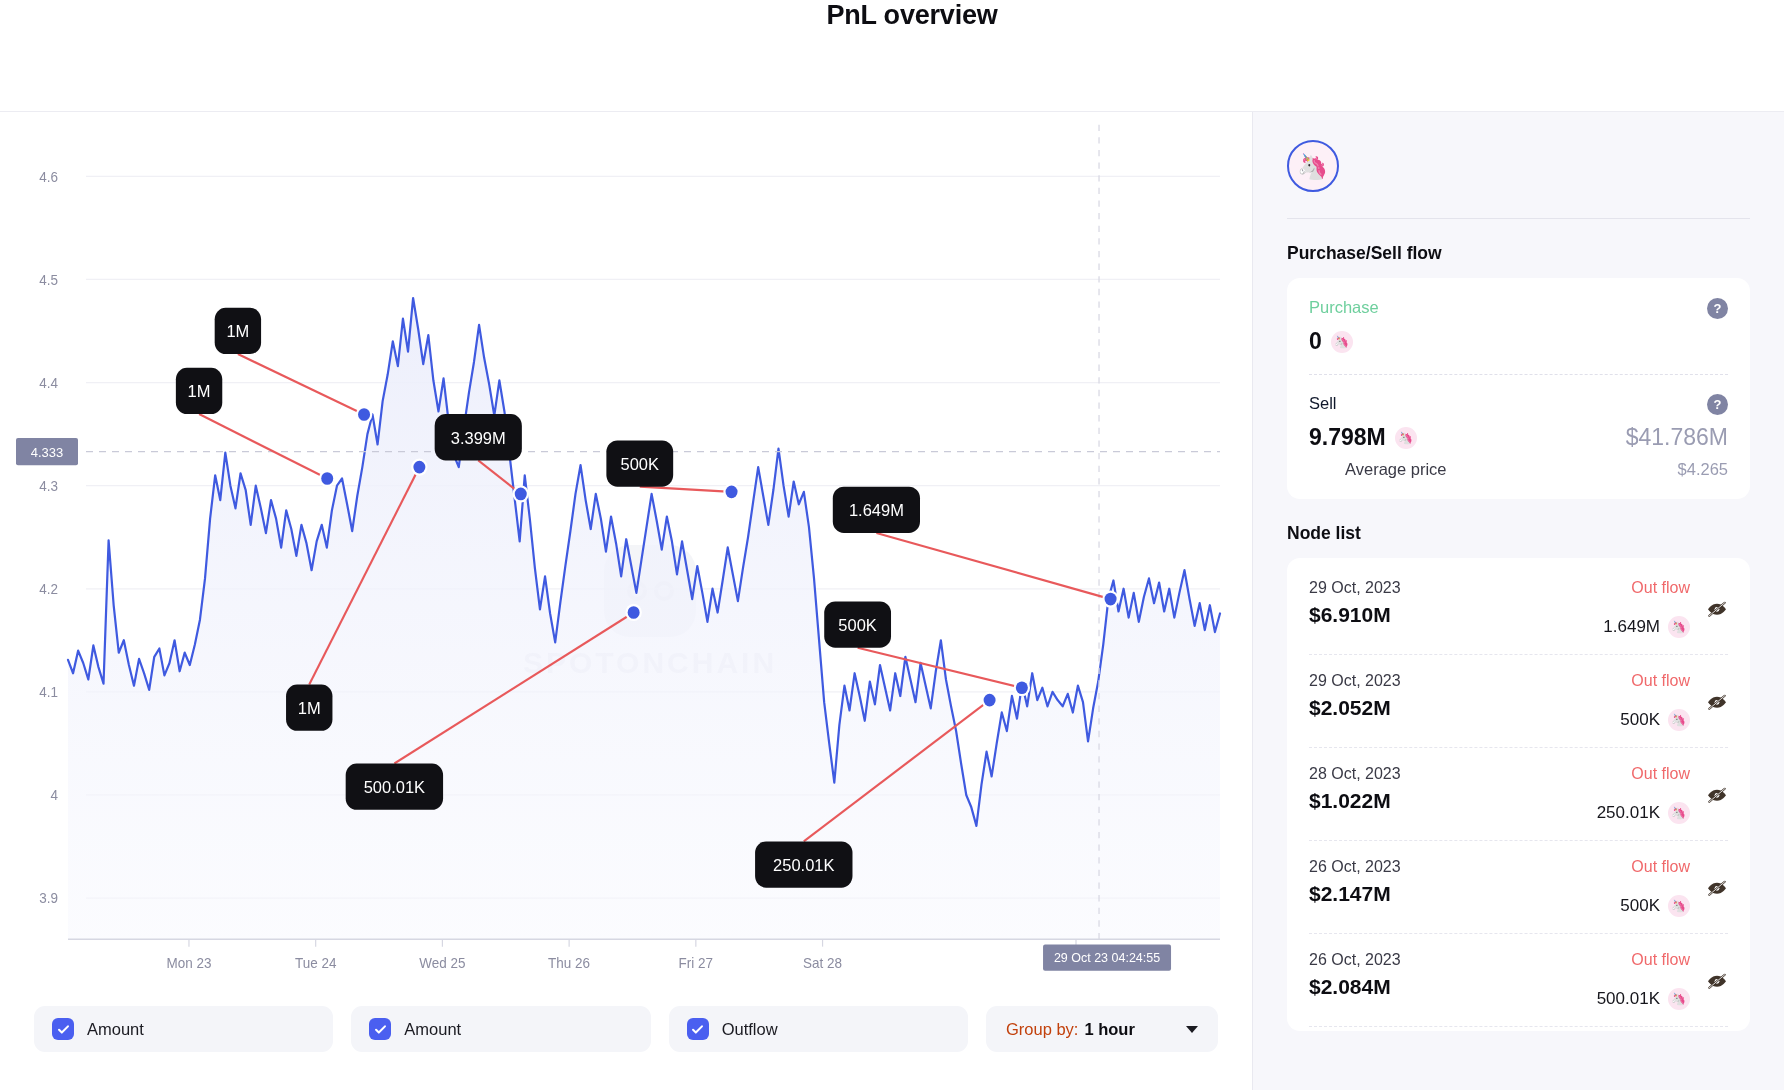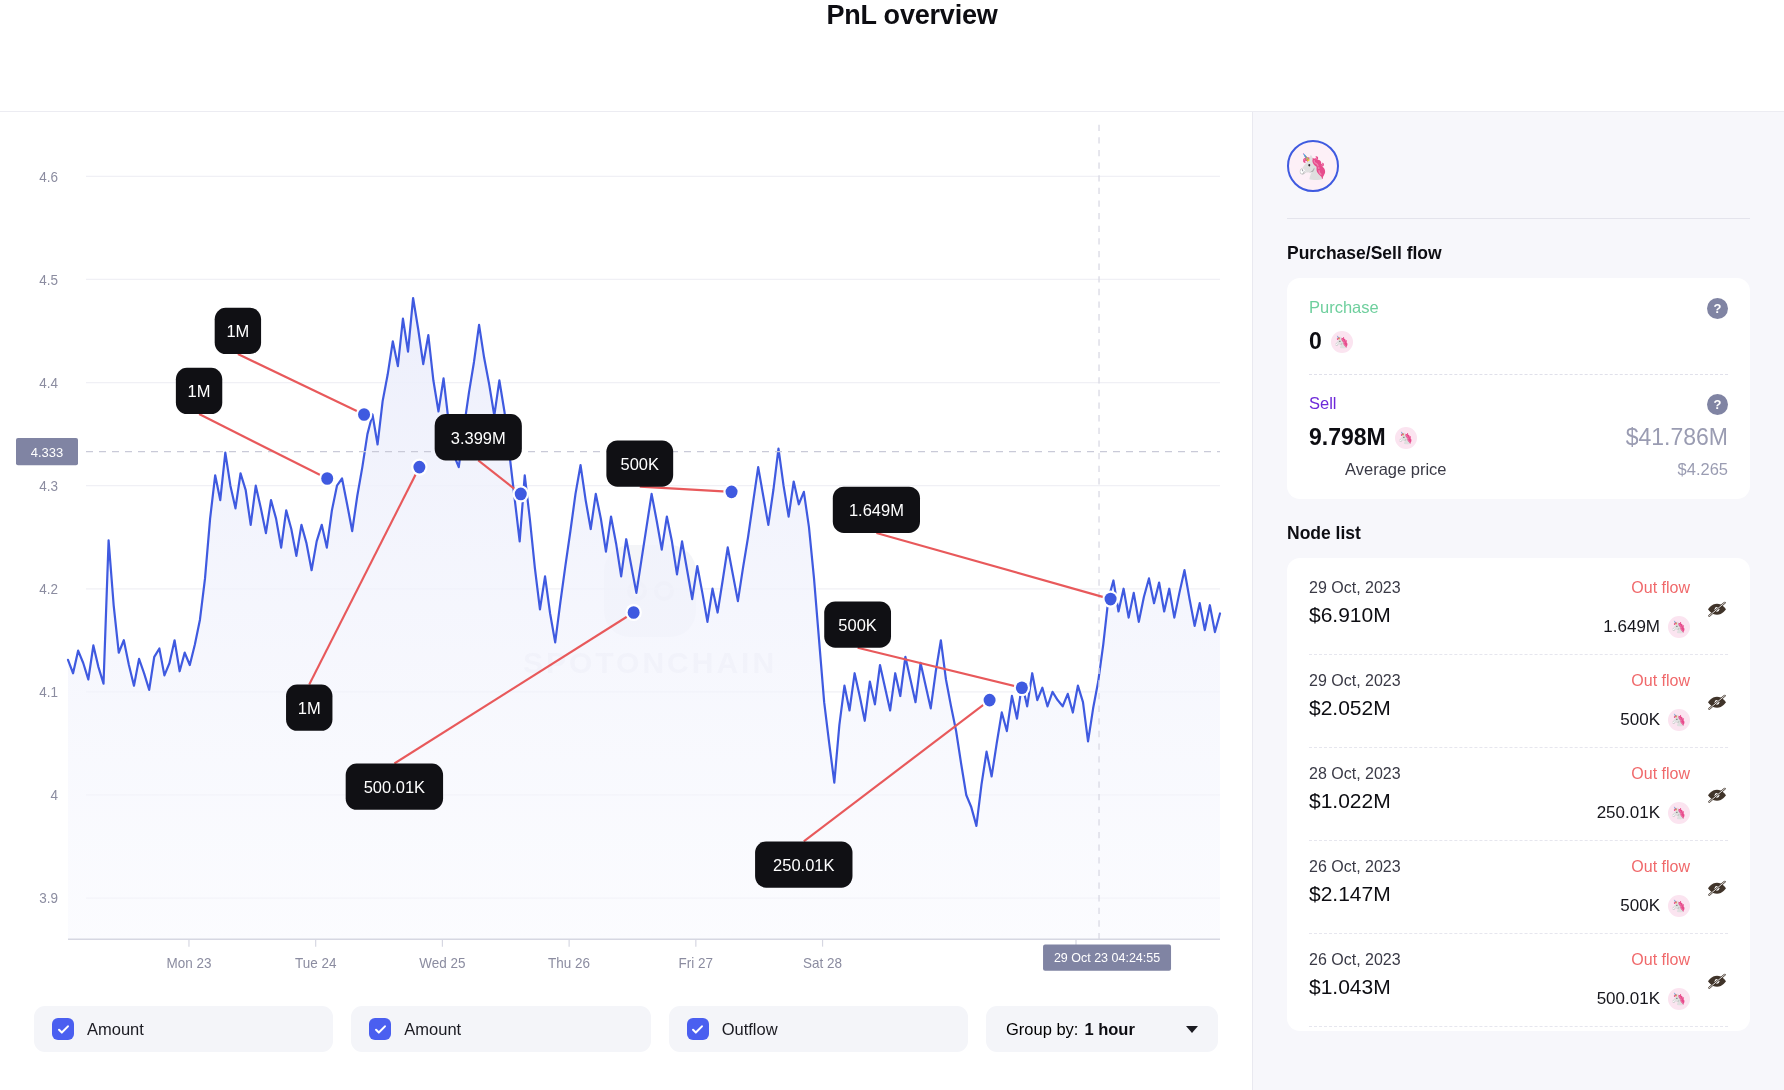--- a/index.html
+++ b/index.html
@@ -77,21 +77,21 @@
   }
   .ctl.cb { flex: 1 1 0; }
   .cbox {
     width: 22px; height: 22px; border-radius: 6px; background: #4a5ff0;
     display: flex; align-items: center; justify-content: center; flex: 0 0 auto;
   }
   .cbox svg { display: block; }
   .ctl-label { font-size: 16.5px; color: #1b1b22; }
   .ctl.group { flex: 0 0 232px; justify-content: space-between; padding: 0 20px; }
   .grp-left { display: flex; gap: 6px; align-items: baseline; }
-  .grp-pre { font-size: 16.5px; color: #000000; }
+  .grp-pre { font-size: 16.5px; color: #c2410c; }
   .grp-val { font-size: 16.5px; color: #0d0d12; font-weight: 700; }
   .caret { width: 0; height: 0; border-left: 6px solid transparent; border-right: 6px solid transparent; border-top: 7px solid #1b1b22; }
 
   
   .side {
     flex: 1 1 auto; background: #f7f7fb; border-left: 1px solid #e9e9f0;
     padding: 28px 34px 0 34px; overflow: hidden;
   }
   .token-ring {
     width: 52px; height: 52px; border-radius: 50%;
@@ -101,21 +101,21 @@
   .uni { font-size: 25px; line-height: 1; }
   .side-div { height: 1px; background: #e4e4ec; margin: 26px 0 0 0; }
 
   .sec-title { font-size: 17.5px; font-weight: 700; color: #0d0d12; margin: 24px 0 14px 0; }
 
   .card { background: #ffffff; border-radius: 13px; padding: 20px 22px; }
 
   .flow-head { display: flex; justify-content: space-between; align-items: flex-start; }
   .flow-label { font-size: 16.5px; font-weight: 400; }
   .flow-label.buy { color: #6ecf9d; }
-  .flow-label.sell { color: #6d28d9; }
+  .flow-label.sell { color: #0f172a; }
   .qmark {
     width: 21px; height: 21px; border-radius: 50%; background: #8084a3;
     color: #fff; font-size: 13px; font-weight: 700;
     display: flex; align-items: center; justify-content: center; flex: 0 0 auto;
   }
   .flow-row { display: flex; justify-content: space-between; align-items: center; margin-top: 9px; }
   .flow-amt { display: flex; align-items: center; gap: 9px; }
   .flow-num { font-size: 23px; font-weight: 700; color: #0d0d12; }
   .coin {
     width: 22px; height: 22px; border-radius: 50%; background: #fbe4f0;
@@ -125,21 +125,21 @@
   .dashed { border-top: 1px dashed #e0e0ea; margin: 19px 0; }
   .avg-row { display: flex; justify-content: space-between; margin-top: 9px; }
   .avg-l { font-size: 16.5px; color: #3a3a46; margin-left: 36px; }
   .avg-r { font-size: 16.5px; color: #9a9cb2; }
 
   .node-card { background: #ffffff; border-radius: 13px; padding: 4px 22px 4px 22px; }
   .node-row { padding: 17px 0 16px 0; border-bottom: 1px dashed #e6e6ee; display: flex; justify-content: space-between; align-items: flex-start; }
   .node-row:last-child { border-bottom: 1px dashed #e6e6ee; }
   .nl-left { display: flex; flex-direction: column; gap: 6px; }
   .nl-date { font-size: 16px; color: #3a3a46; }
-  .nl-usd { font-size: 21px; font-weight: 400; color: #0d0d12; }
+  .nl-usd { font-size: 21px; font-weight: 700; color: #0d0d12; }
   .nl-right { display: flex; align-items: center; gap: 16px; }
   .nl-rcol { display: flex; flex-direction: column; align-items: flex-end; gap: 19px; }
   .nl-dir { font-size: 16px; color: #f0696b; }
   .nl-amt { display: flex; align-items: center; gap: 8px; font-size: 17px; color: #16161c; }
   .eye { width: 22px; height: 22px; flex: 0 0 auto; }
 </style>
 </head>
 <body>
 
 <div id="app">
@@ -446,21 +446,21 @@
                   <path d="M2.2 12.3S6 6.2 12 6.2s9.8 6.1 9.8 6.1-3.8 6.1-9.8 6.1S2.2 12.3 2.2 12.3z" fill="#40342a" stroke="none"></path>
                   <circle cx="12" cy="12.3" r="2.6" fill="#fff" stroke="none"></circle>
                   <line x1="3.6" y1="19.4" x2="20.4" y2="5.2" stroke="#40342a" stroke-width="2.3"></line>
                   <line x1="3.6" y1="19.4" x2="20.4" y2="5.2" stroke="#fff" stroke-width="0.9"></line>
                 </svg></span>
             </div>
           </div>
           <div class="node-row">
             <div class="nl-left">
               <span class="nl-date">26 Oct, 2023</span>
-              <span class="nl-usd">$1.043M</span>
+              <span class="nl-usd">$2.084M</span>
             </div>
             <div class="nl-right">
               <div class="nl-rcol">
                 <span class="nl-dir">Out flow</span>
                 <span class="nl-amt">
                   <span>500.01K</span>
                   <span class="coin">🦄</span>
                 </span>
               </div>
               <span class="eye"><svg width="22" height="22" viewBox="0 0 24 24" fill="none" stroke="#40342a" stroke-width="2" stroke-linecap="round">

